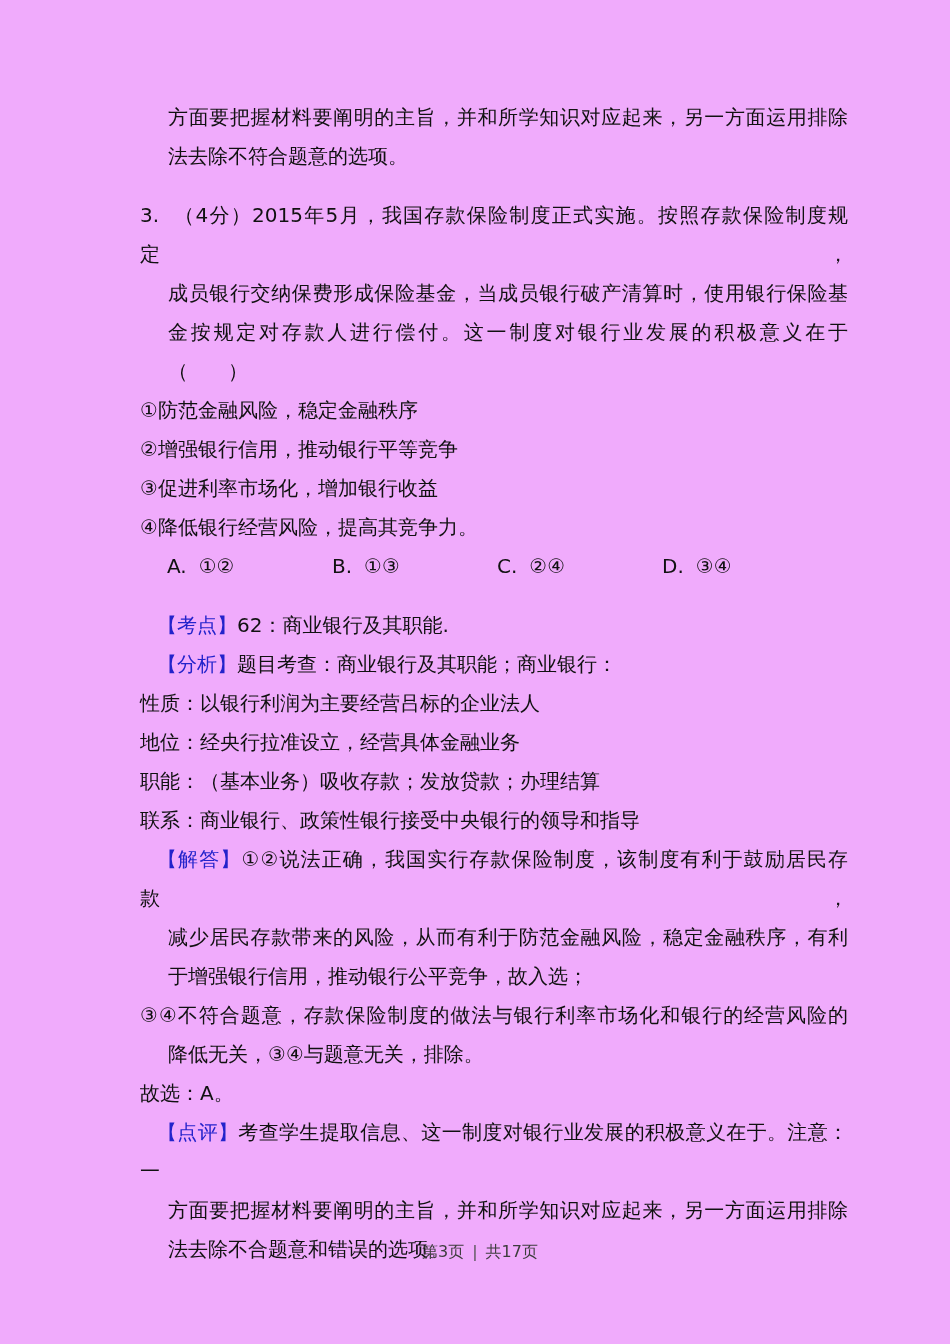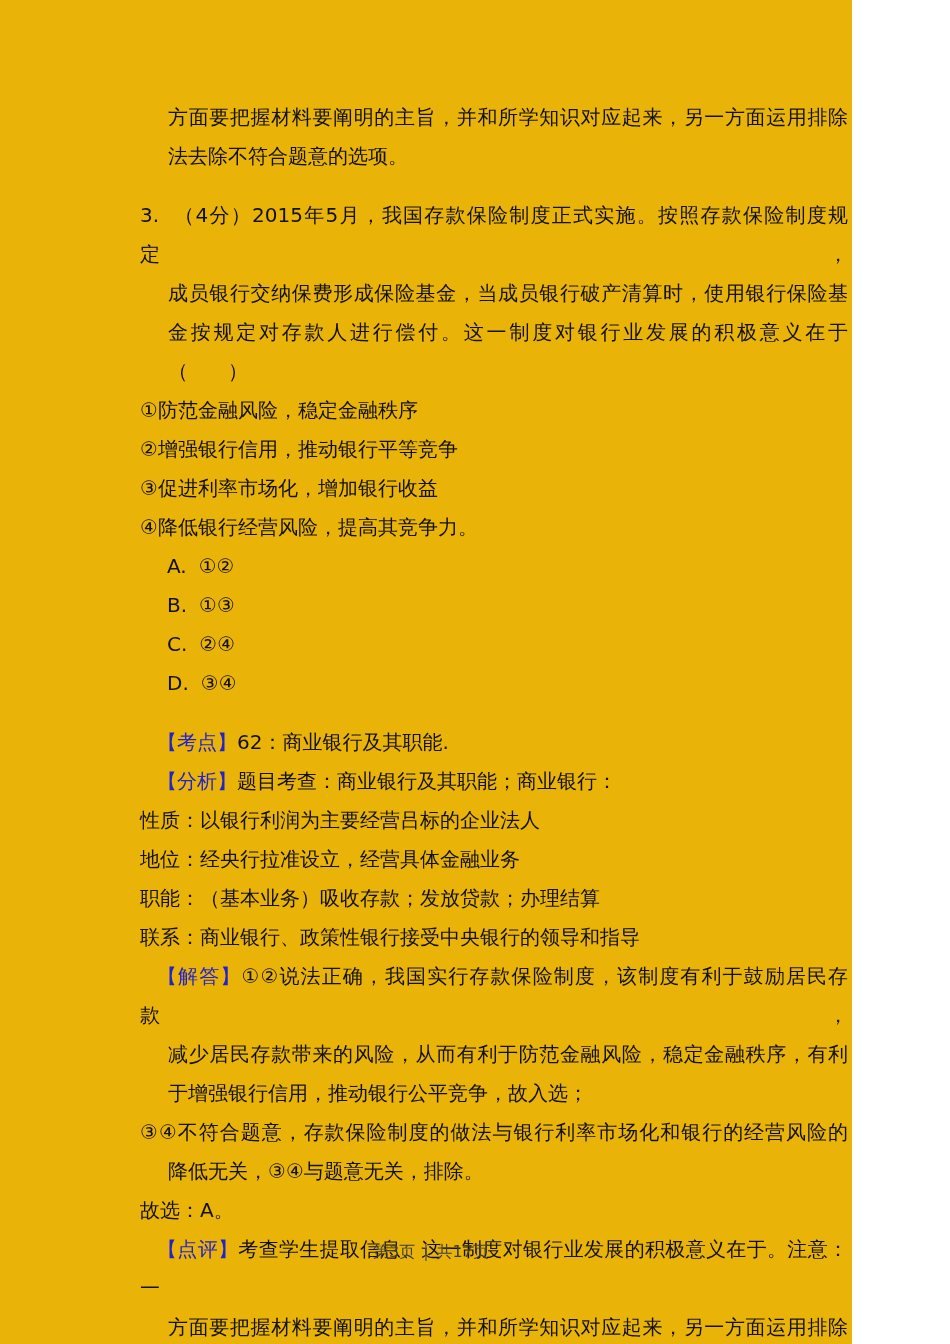--- a/index.html
+++ b/index.html
@@ -1,39 +1,39 @@
 <!DOCTYPE html>
 <html lang="zh" style="--accent: #2323cb;"><head>
 <meta charset="utf-8">
 <style>
   html,body{margin:0;padding:0;background:#ffffff;}
   .page{
     position:relative;
-    width:852px;height:1344px;
-    background:#eab308;
+    width:950px;height:1344px;
+    background:#f0abfc;
     overflow:hidden;
     font-family:"DejaVu Sans", serif;
     color:#111111;
   }
   .content{
     position:absolute;
     left:140px;top:0;
     width:708px;
     padding-top:98px;
     font-size:20px;
     line-height:39px;
   }
   .block{margin:0;}
   .gap{margin-top:20px;}
   .ln{margin:0;padding:0;}
   .ind{padding-left:28px;}
   .just{text-align:justify;text-align-last:justify;}
   .lbl{color:var(--accent,#2323cb);margin-left:17px;}
   .num{margin-right:14px;}
-  .opts{display:flex;padding-left:27px;flex-direction:column;}
+  .opts{display:flex;padding-left:27px;}
   .opt{width:165px;flex:0 0 auto;}
   .opt:last-child{width:auto;}
   .opt .letter{margin-right:12px;}
   .footer{
     position:absolute;
     top:1240px;left:5px;
     width:100%;
     text-align:center;
     font-size:16px;
     line-height:24px;

